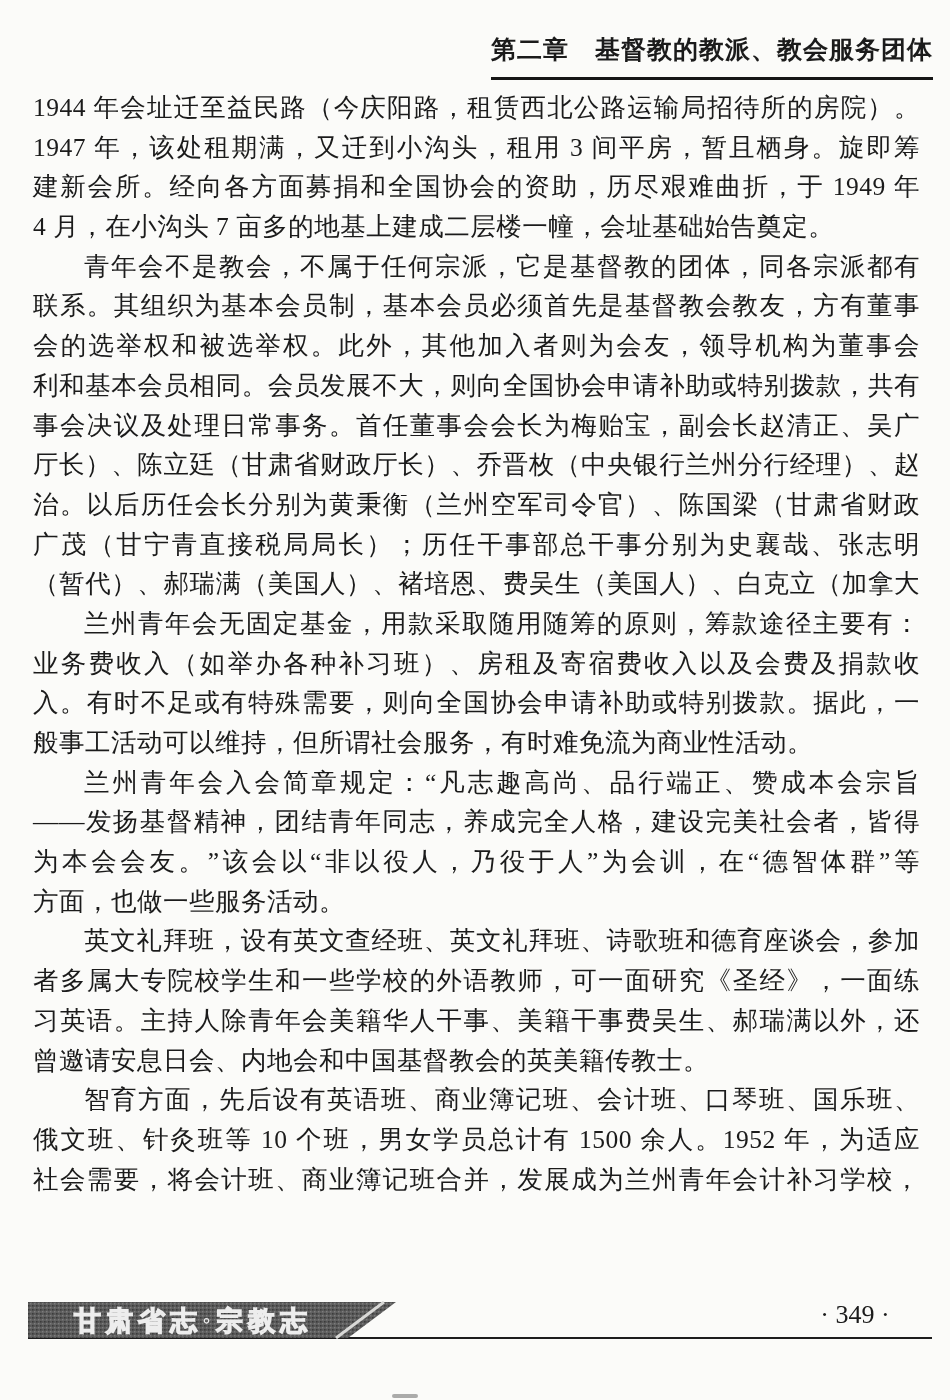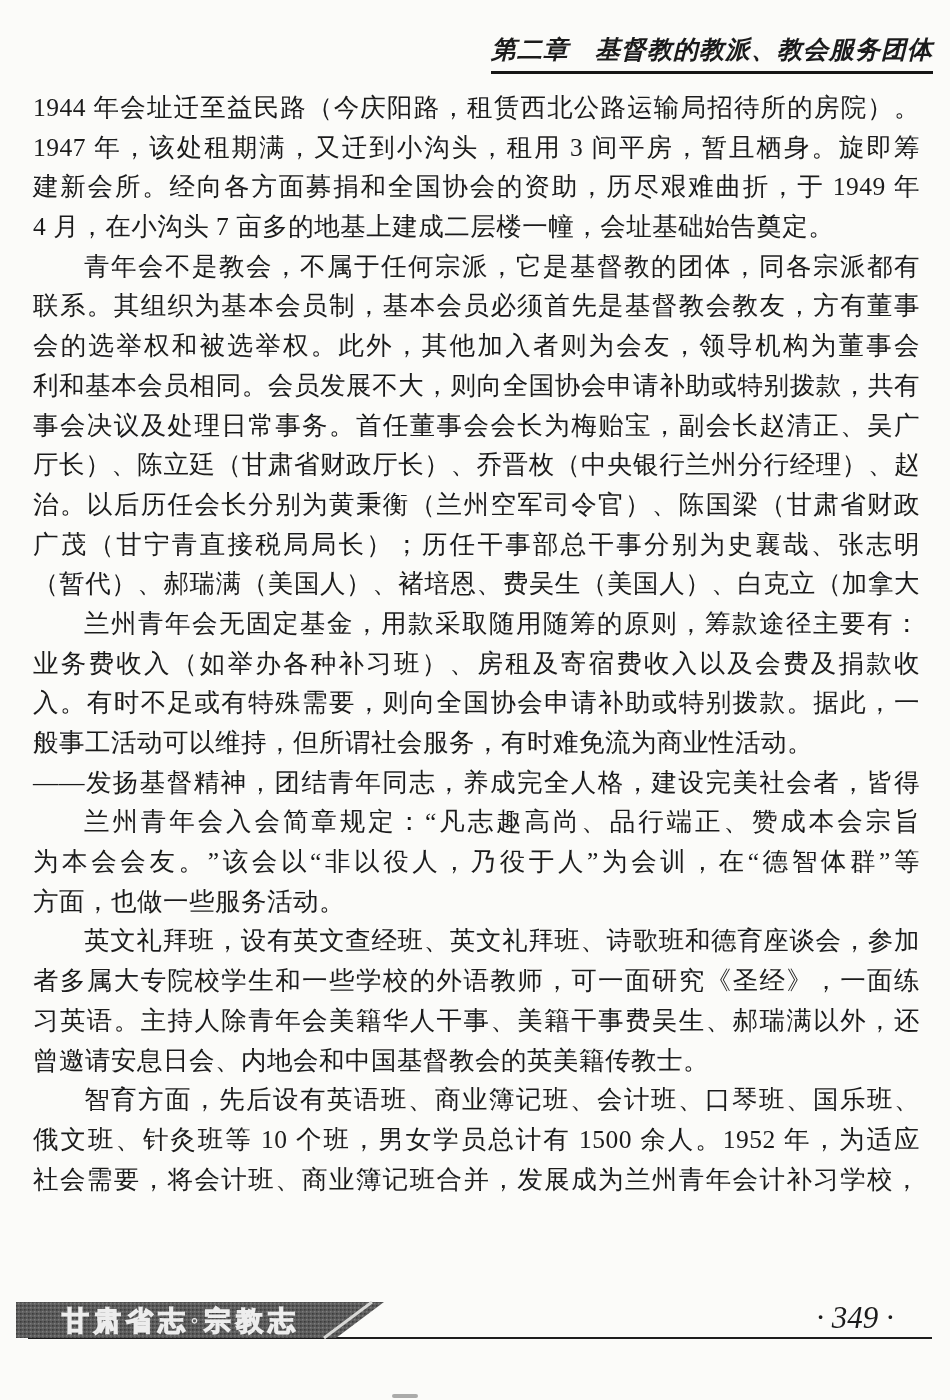--- a/index.html
+++ b/index.html
@@ -19,23 +19,22 @@
     overflow:hidden;
   }
   
   .running-header{
     position:absolute;
     top:33px;right:17px;
     font-size:25px;
     font-weight:bold;
     letter-spacing:1px;
     border-bottom:3px solid #161616;
-    padding-bottom:5px;
+    padding-bottom:11px;
     white-space:nowrap;
-    font-style:italic;
   }
   
   .body-text{
     position:absolute;
     left:33px;top:88px;
     width:887px;
   }
   .line{
     height:var(--lh);
     line-height:var(--lh);
@@ -47,31 +46,30 @@
   .line.indent{ text-indent:2em; }
   
   .footer-rule{
     position:absolute;
     left:28px;top:1337px;
     width:904px;height:2px;
     background:#1d1d1d;
   }
   .series-banner{
     position:absolute;
-    left:16px;top:1301px;
+    left:28px;top:1301px;
     width:380px;height:38px;
   }
   .series-banner svg{display:block;}
   .page-number{
     position:absolute;
     left:800px;top:1300px;
     width:110px;
     text-align:center;
-    font-size:31px;
-    font-style:italic;
+    font-size:26px;
     white-space:nowrap;
   }
   
   .scan-speck{
     position:absolute;
     left:392px;top:1394px;
     width:26px;height:4px;
     background:#6a6a6a;
     border-radius:2px;
     opacity:.55;
@@ -97,22 +95,22 @@
       <div class="line fill">利和基本会员相同。会员发展不大，则向全国协会申请补助或特别拨款，共有</div>
       <div class="line fill">事会决议及处理日常事务。首任董事会会长为梅贻宝，副会长赵清正、吴广</div>
       <div class="line fill">厅长）、陈立廷（甘肃省财政厅长）、乔晋枚（中央银行兰州分行经理）、赵</div>
       <div class="line fill">治。以后历任会长分别为黄秉衡（兰州空军司令官）、陈国梁（甘肃省财政</div>
       <div class="line fill">广茂（甘宁青直接税局局长）；历任干事部总干事分别为史襄哉、张志明</div>
       <div class="line fill">（暂代）、郝瑞满（美国人）、褚培恩、费吴生（美国人）、白克立（加拿大</div>
       <div class="line fill indent">兰州青年会无固定基金，用款采取随用随筹的原则，筹款途径主要有：</div>
       <div class="line fill">业务费收入（如举办各种补习班）、房租及寄宿费收入以及会费及捐款收</div>
       <div class="line fill">入。有时不足或有特殊需要，则向全国协会申请补助或特别拨款。据此，一</div>
       <div class="line">般事工活动可以维持，但所谓社会服务，有时难免流为商业性活动。</div>
+      <div class="line fill indent">兰州青年会入会简章规定：“凡志趣高尚、品行端正、赞成本会宗旨</div>
       <div class="line fill">——发扬基督精神，团结青年同志，养成完全人格，建设完美社会者，皆得</div>
-      <div class="line fill indent">兰州青年会入会简章规定：“凡志趣高尚、品行端正、赞成本会宗旨</div>
       <div class="line fill">为本会会友。”该会以“非以役人，乃役于人”为会训，在“德智体群”等</div>
       <div class="line">方面，也做一些服务活动。</div>
       <div class="line fill indent">英文礼拜班，设有英文查经班、英文礼拜班、诗歌班和德育座谈会，参加</div>
       <div class="line fill">者多属大专院校学生和一些学校的外语教师，可一面研究《圣经》，一面练</div>
       <div class="line fill">习英语。主持人除青年会美籍华人干事、美籍干事费吴生、郝瑞满以外，还</div>
       <div class="line">曾邀请安息日会、内地会和中国基督教会的英美籍传教士。</div>
       <div class="line fill indent">智育方面，先后设有英语班、商业簿记班、会计班、口琴班、国乐班、</div>
       <div class="line fill">俄文班、针灸班等 10 个班，男女学员总计有 1500 余人。1952 年，为适应</div>
       <div class="line fill">社会需要，将会计班、商业簿记班合并，发展成为兰州青年会计补习学校，</div>
     </div>

